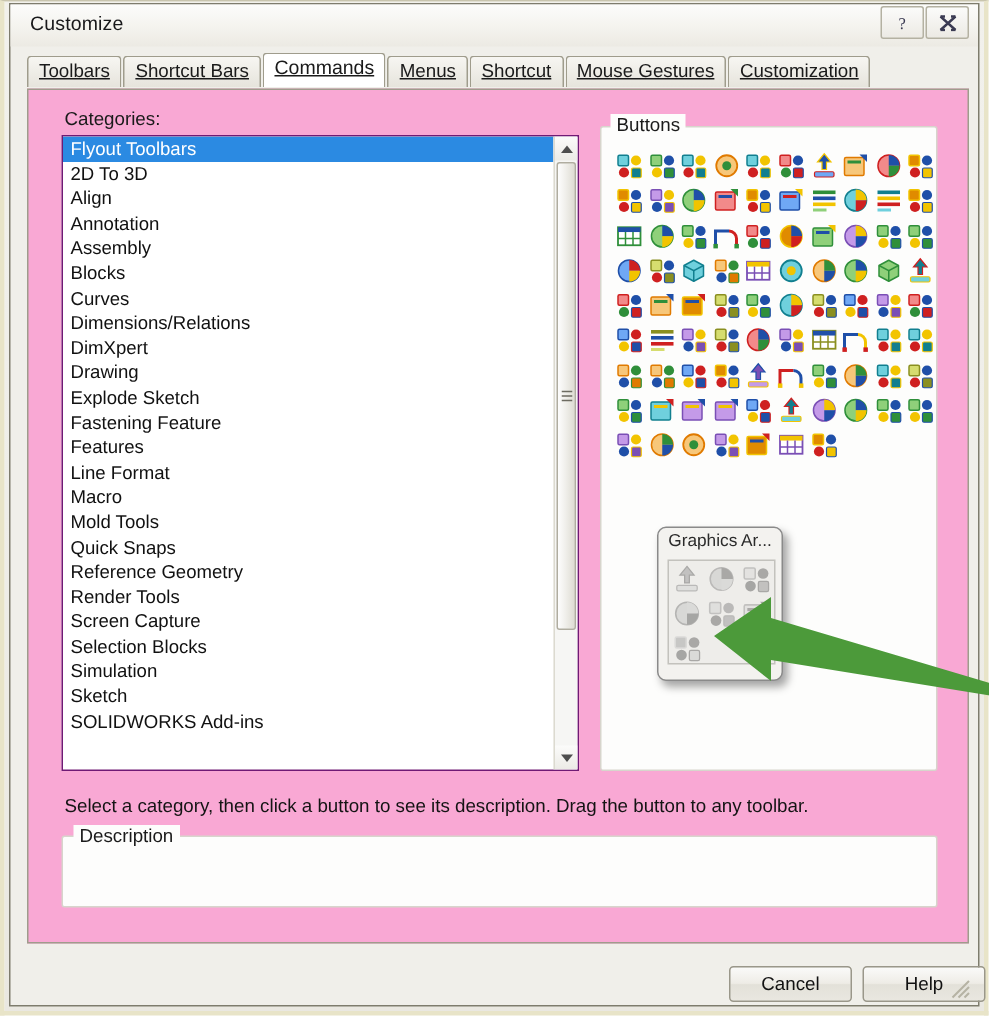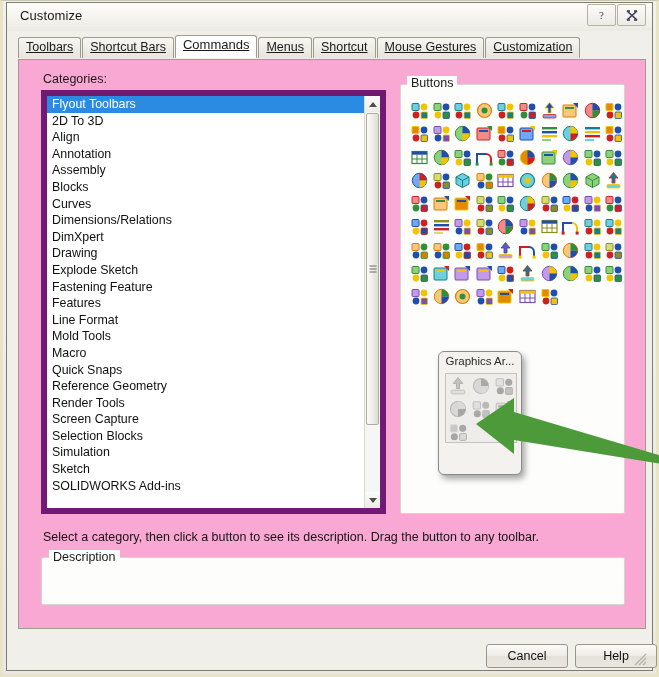--- a/index.html
+++ b/index.html
@@ -67,21 +67,21 @@
   }
   
   #tabpage{
     position:absolute;left:11px;top:56px;width:628px;height:570px;
     background:#f9a8d4;border:1px solid #9f9c8c;box-sizing:border-box;
   }
   
   #cat-label{position:absolute;left:24px;top:12px;font-size:12.5px;color:#1a1a1a;}
   #cat-list{
     position:absolute;left:22px;top:30px;width:345px;height:424px;
-    background:#fff;border:6px solid #701a75;box-sizing:border-box;
+    background:#fff;border:1px solid #701a75;box-sizing:border-box;
     overflow:hidden;
   }
   #cat-items{position:absolute;left:0;top:0;right:16px;}
   .cat-item{
     height:16.6px;line-height:16.6px;padding-left:5px;
     font-size:12.4px;color:#111;white-space:nowrap;
   }
   .cat-item.sel{background:#2b8ae2;color:#ffffff;}
   
   #cat-sb{
@@ -117,21 +117,21 @@
   }
   #icon-grid{
     position:absolute;left:390px;top:40px;width:215px;
     display:grid;grid-template-columns:repeat(10,21.6px);
     grid-auto-rows:23.3px;
   }
   .gicon{width:21px;height:21px;position:relative;}
   .gicon svg{display:block;}
   
   #flyout{
-    position:absolute;left:419px;top:291px;width:84px;height:124px;
+    position:absolute;left:419px;top:291px;width:84px;height:103px;
     background:#f3f2ef;border:1px solid #8a8a8a;border-radius:6px;
     box-sizing:border-box;
     box-shadow:3px 4px 6px rgba(0,0,0,.35);
   }
   #flyout-title{
     position:absolute;left:0;top:3px;width:100%;height:17px;
     text-align:center;font-size:11.5px;color:#2b2b2b;
     overflow:hidden;white-space:nowrap;
   }
   #flyout-body{
@@ -213,22 +213,22 @@
             <div class="cat-item">Assembly</div>
             <div class="cat-item">Blocks</div>
             <div class="cat-item">Curves</div>
             <div class="cat-item">Dimensions/Relations</div>
             <div class="cat-item">DimXpert</div>
             <div class="cat-item">Drawing</div>
             <div class="cat-item">Explode Sketch</div>
             <div class="cat-item">Fastening Feature</div>
             <div class="cat-item">Features</div>
             <div class="cat-item">Line Format</div>
+            <div class="cat-item">Macro</div>
             <div class="cat-item">Mold Tools</div>
-            <div class="cat-item">Macro</div>
             <div class="cat-item">Quick Snaps</div>
             <div class="cat-item">Reference Geometry</div>
             <div class="cat-item">Render Tools</div>
             <div class="cat-item">Screen Capture</div>
             <div class="cat-item">Selection Blocks</div>
             <div class="cat-item">Simulation</div>
             <div class="cat-item">Sketch</div>
             <div class="cat-item">SOLIDWORKS Add-ins</div>
           </div>
       <div id="cat-sb">

